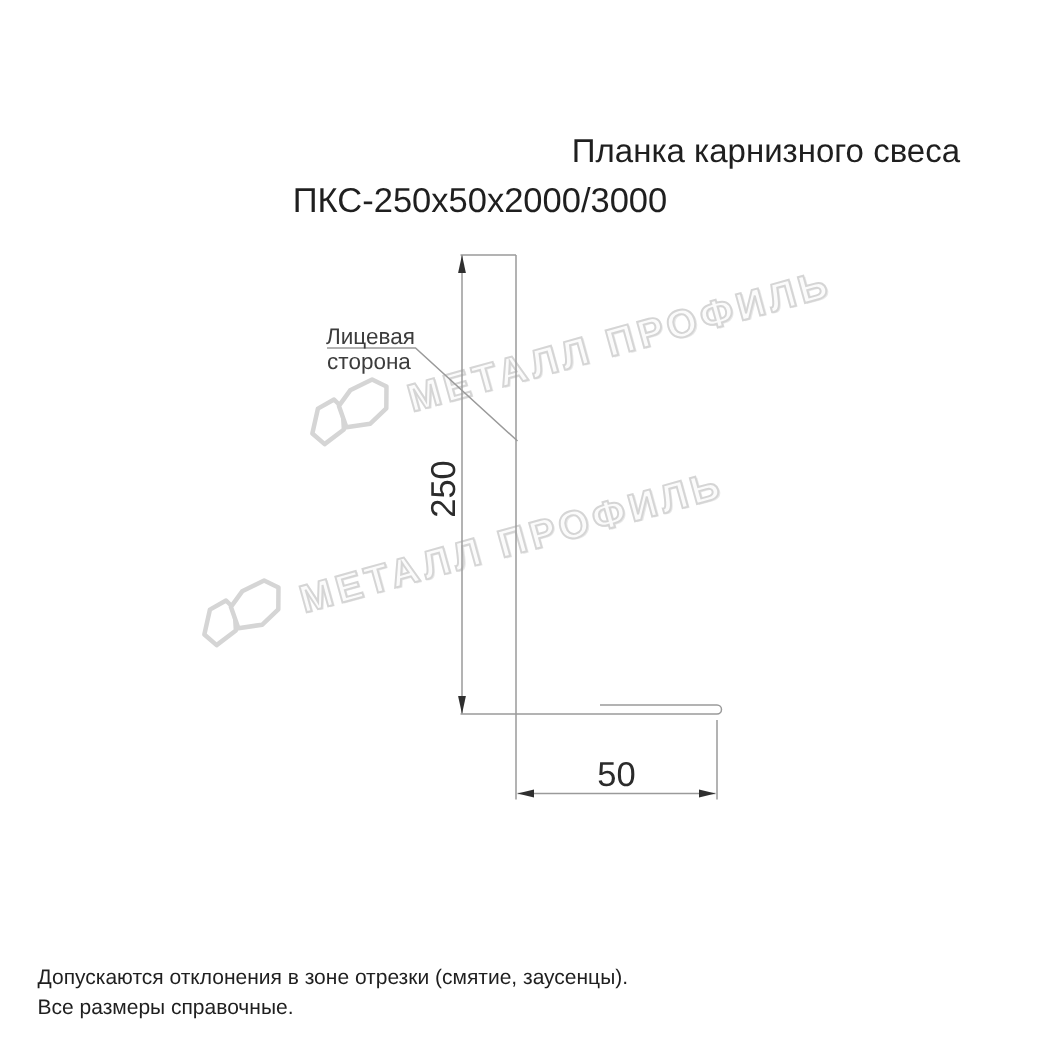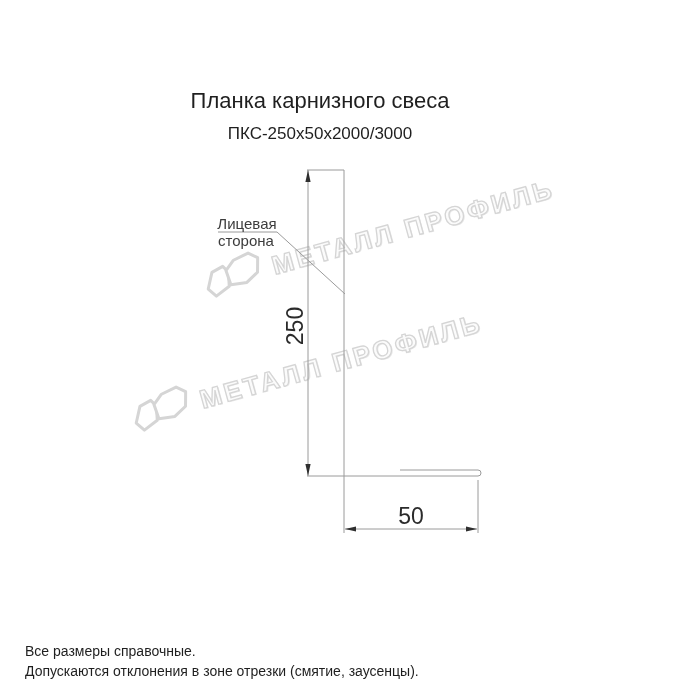--- a/index.html
+++ b/index.html
@@ -5,26 +5,26 @@
   html,body{margin:0;padding:0;background:#fff;}
   .page{
     position:relative;width:700px;height:700px;background:#ffffff;overflow:hidden;
     font-family:"Liberation Sans",sans-serif;color:#1b1b1b;
   }
   .title{
     position:absolute;top:24px;left:0;width:700px;text-align:center;
     font-size:27px;line-height:32px;font-weight:400;color:#1b1b1b;white-space:nowrap;
   }
   .product-name{
-    position:absolute;top:88px;left:0;width:640px;text-align:center;
+    position:absolute;top:88px;left:0;width:640px;text-align:right;
     font-size:22px;line-height:26px;color:#1f1f1f;white-space:nowrap;
   }
   .product-code{
     position:absolute;top:120px;left:0;width:640px;text-align:center;
-    font-size:17px;line-height:27px;color:#1f1f1f;white-space:nowrap;
+    font-size:23px;line-height:27px;color:#1f1f1f;white-space:nowrap;
   }
   .watermark{
     position:absolute;display:flex;align-items:center;gap:9px;
     transform:rotate(-15.5deg);transform-origin:left center;pointer-events:none;
   }
   .wm-upper{left:204px;top:262px;}
   .wm-lower{left:132px;top:396px;}
   .wm-text{
     font-weight:700;font-size:26px;letter-spacing:3px;white-space:nowrap;
     color:#fbfbfb;-webkit-text-stroke:1.3px #d5d5d5;
@@ -87,17 +87,17 @@
     <polygon class="darrow" points="477,529 466,526.4 466,531.6"></polygon>
 
     <text class="dtext" transform="translate(303 326) rotate(-90)" text-anchor="middle">250</text>
     <text class="dtext" x="411" y="524" text-anchor="middle">50</text>
 
     <text class="ltext" x="247" y="229" text-anchor="middle">Лицевая</text>
     <text class="ltext" x="246" y="246" text-anchor="middle">сторона</text>
   </svg>
 
   <div class="footer">
+    <div>Допускаются отклонения в зоне отрезки (смятие, заусенцы).</div>
     <div>Все размеры справочные.</div>
-    <div>Допускаются отклонения в зоне отрезки (смятие, заусенцы).</div>
   </div>
 
 </div>
 
 </body></html>

